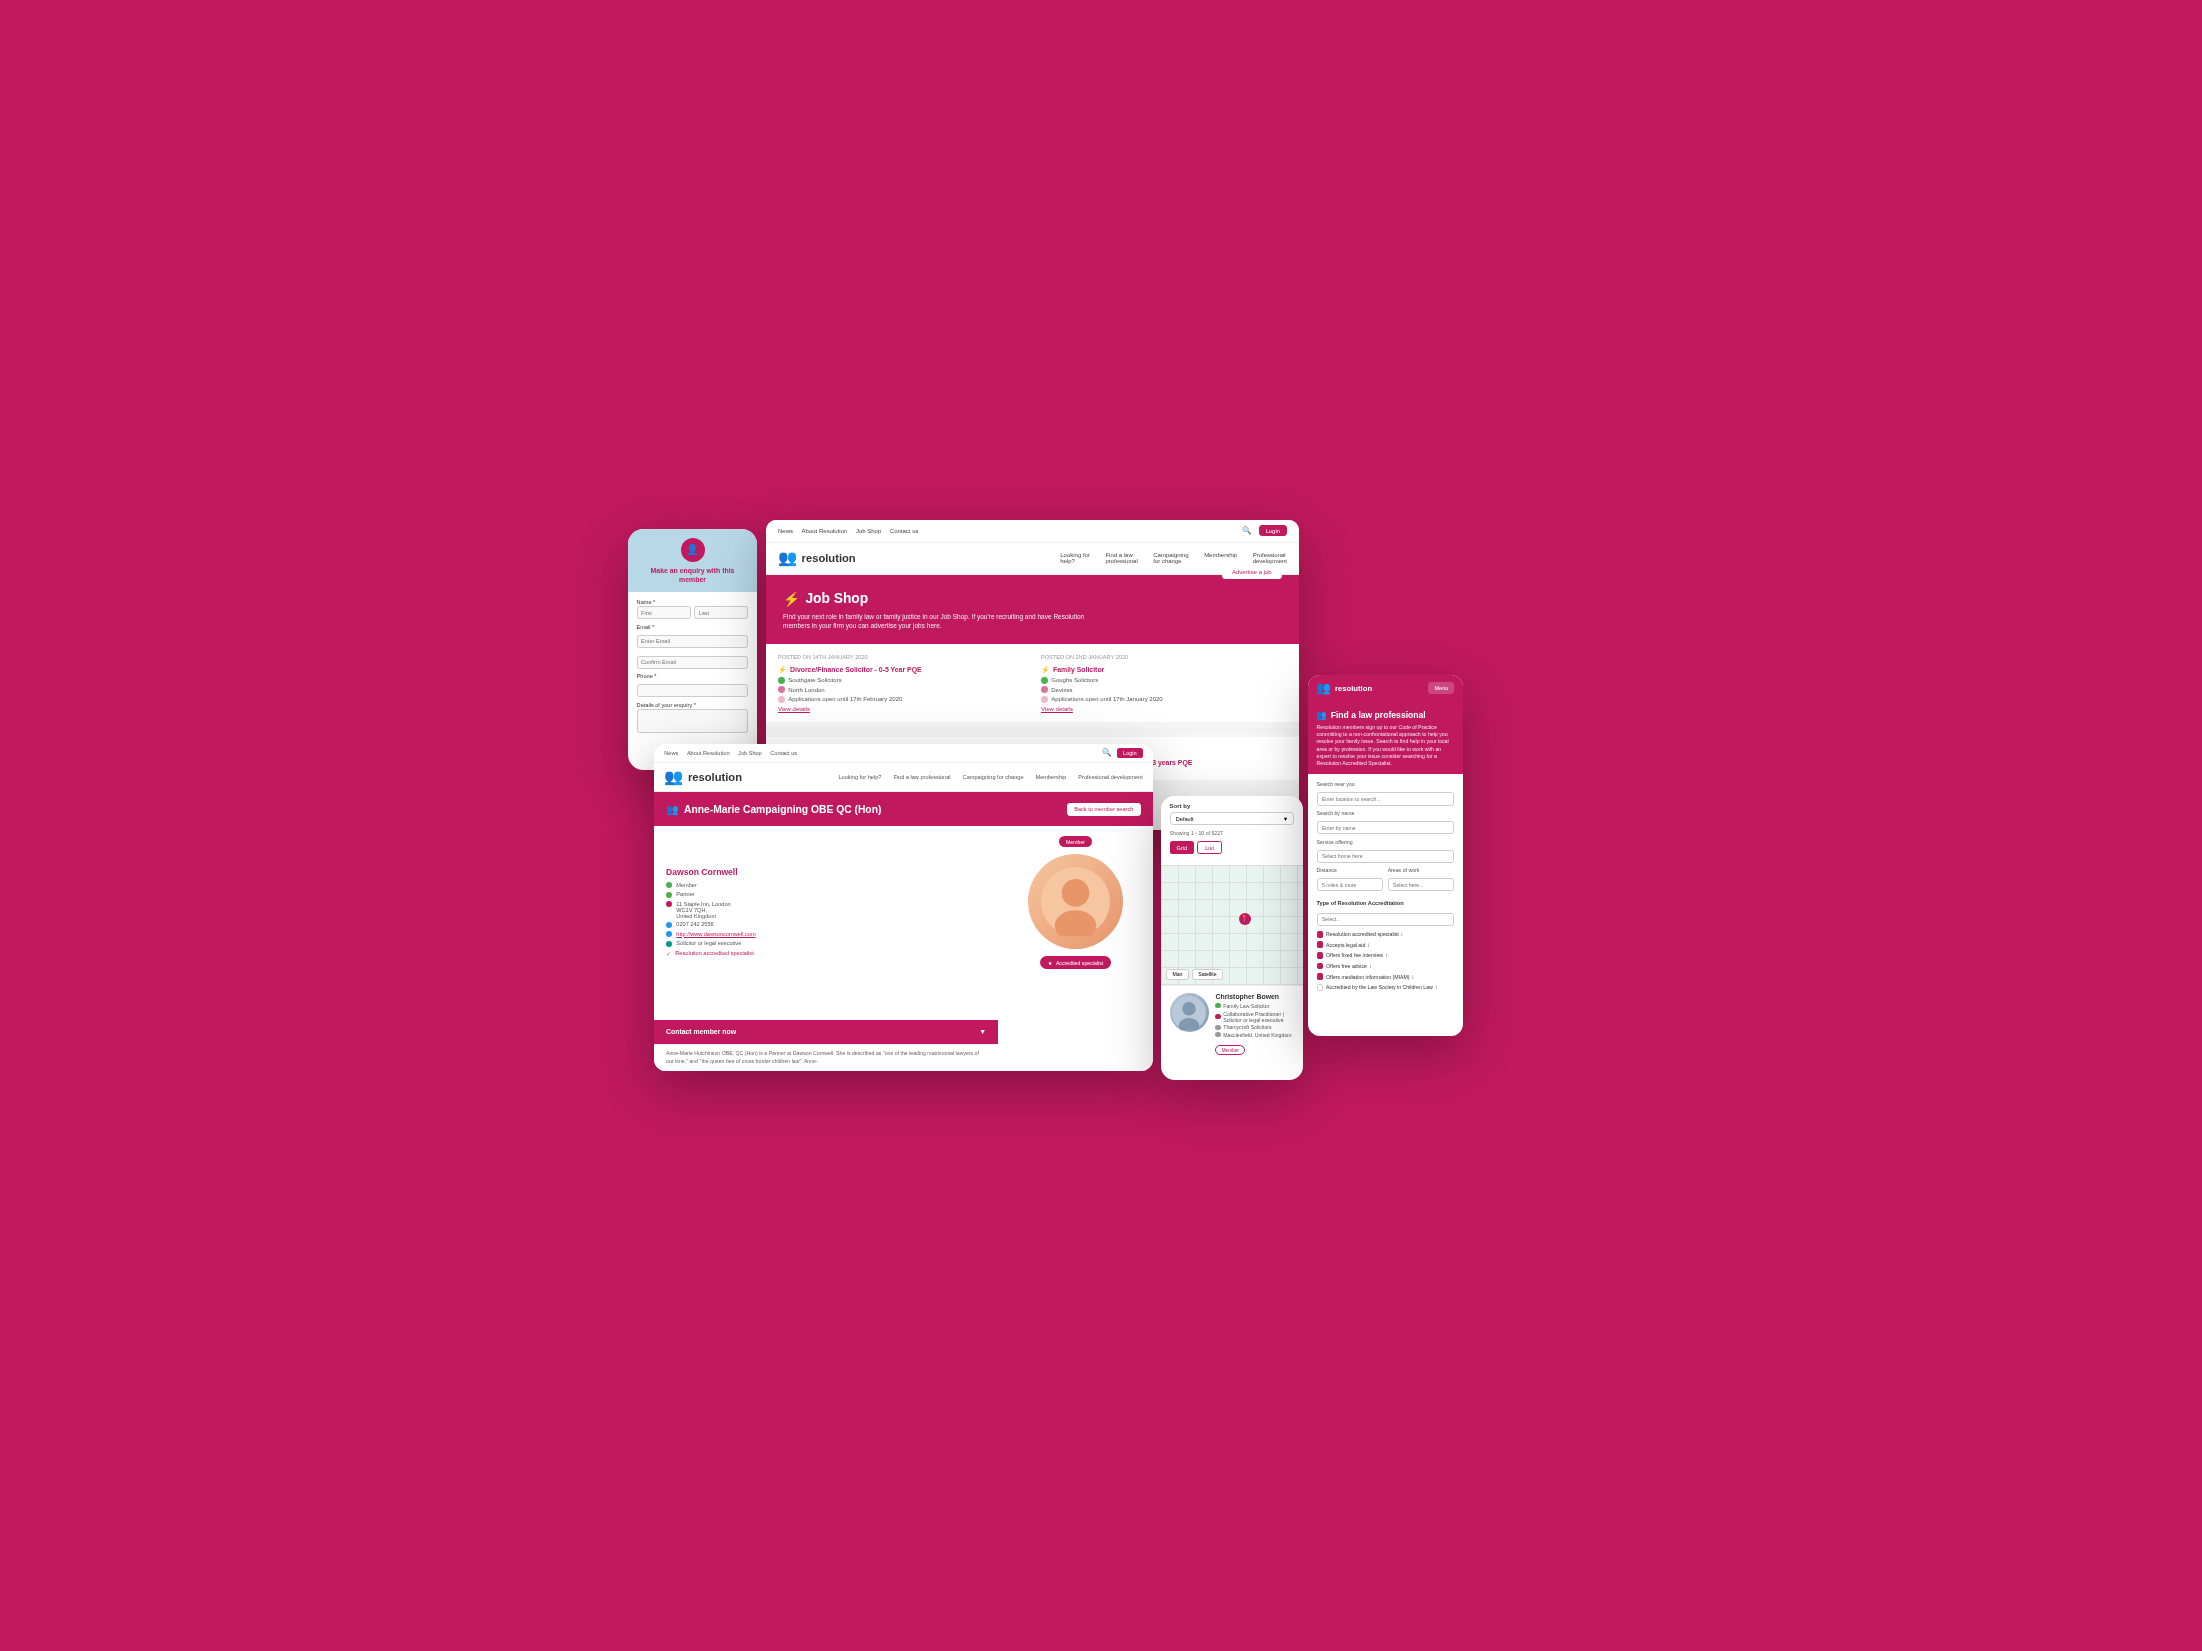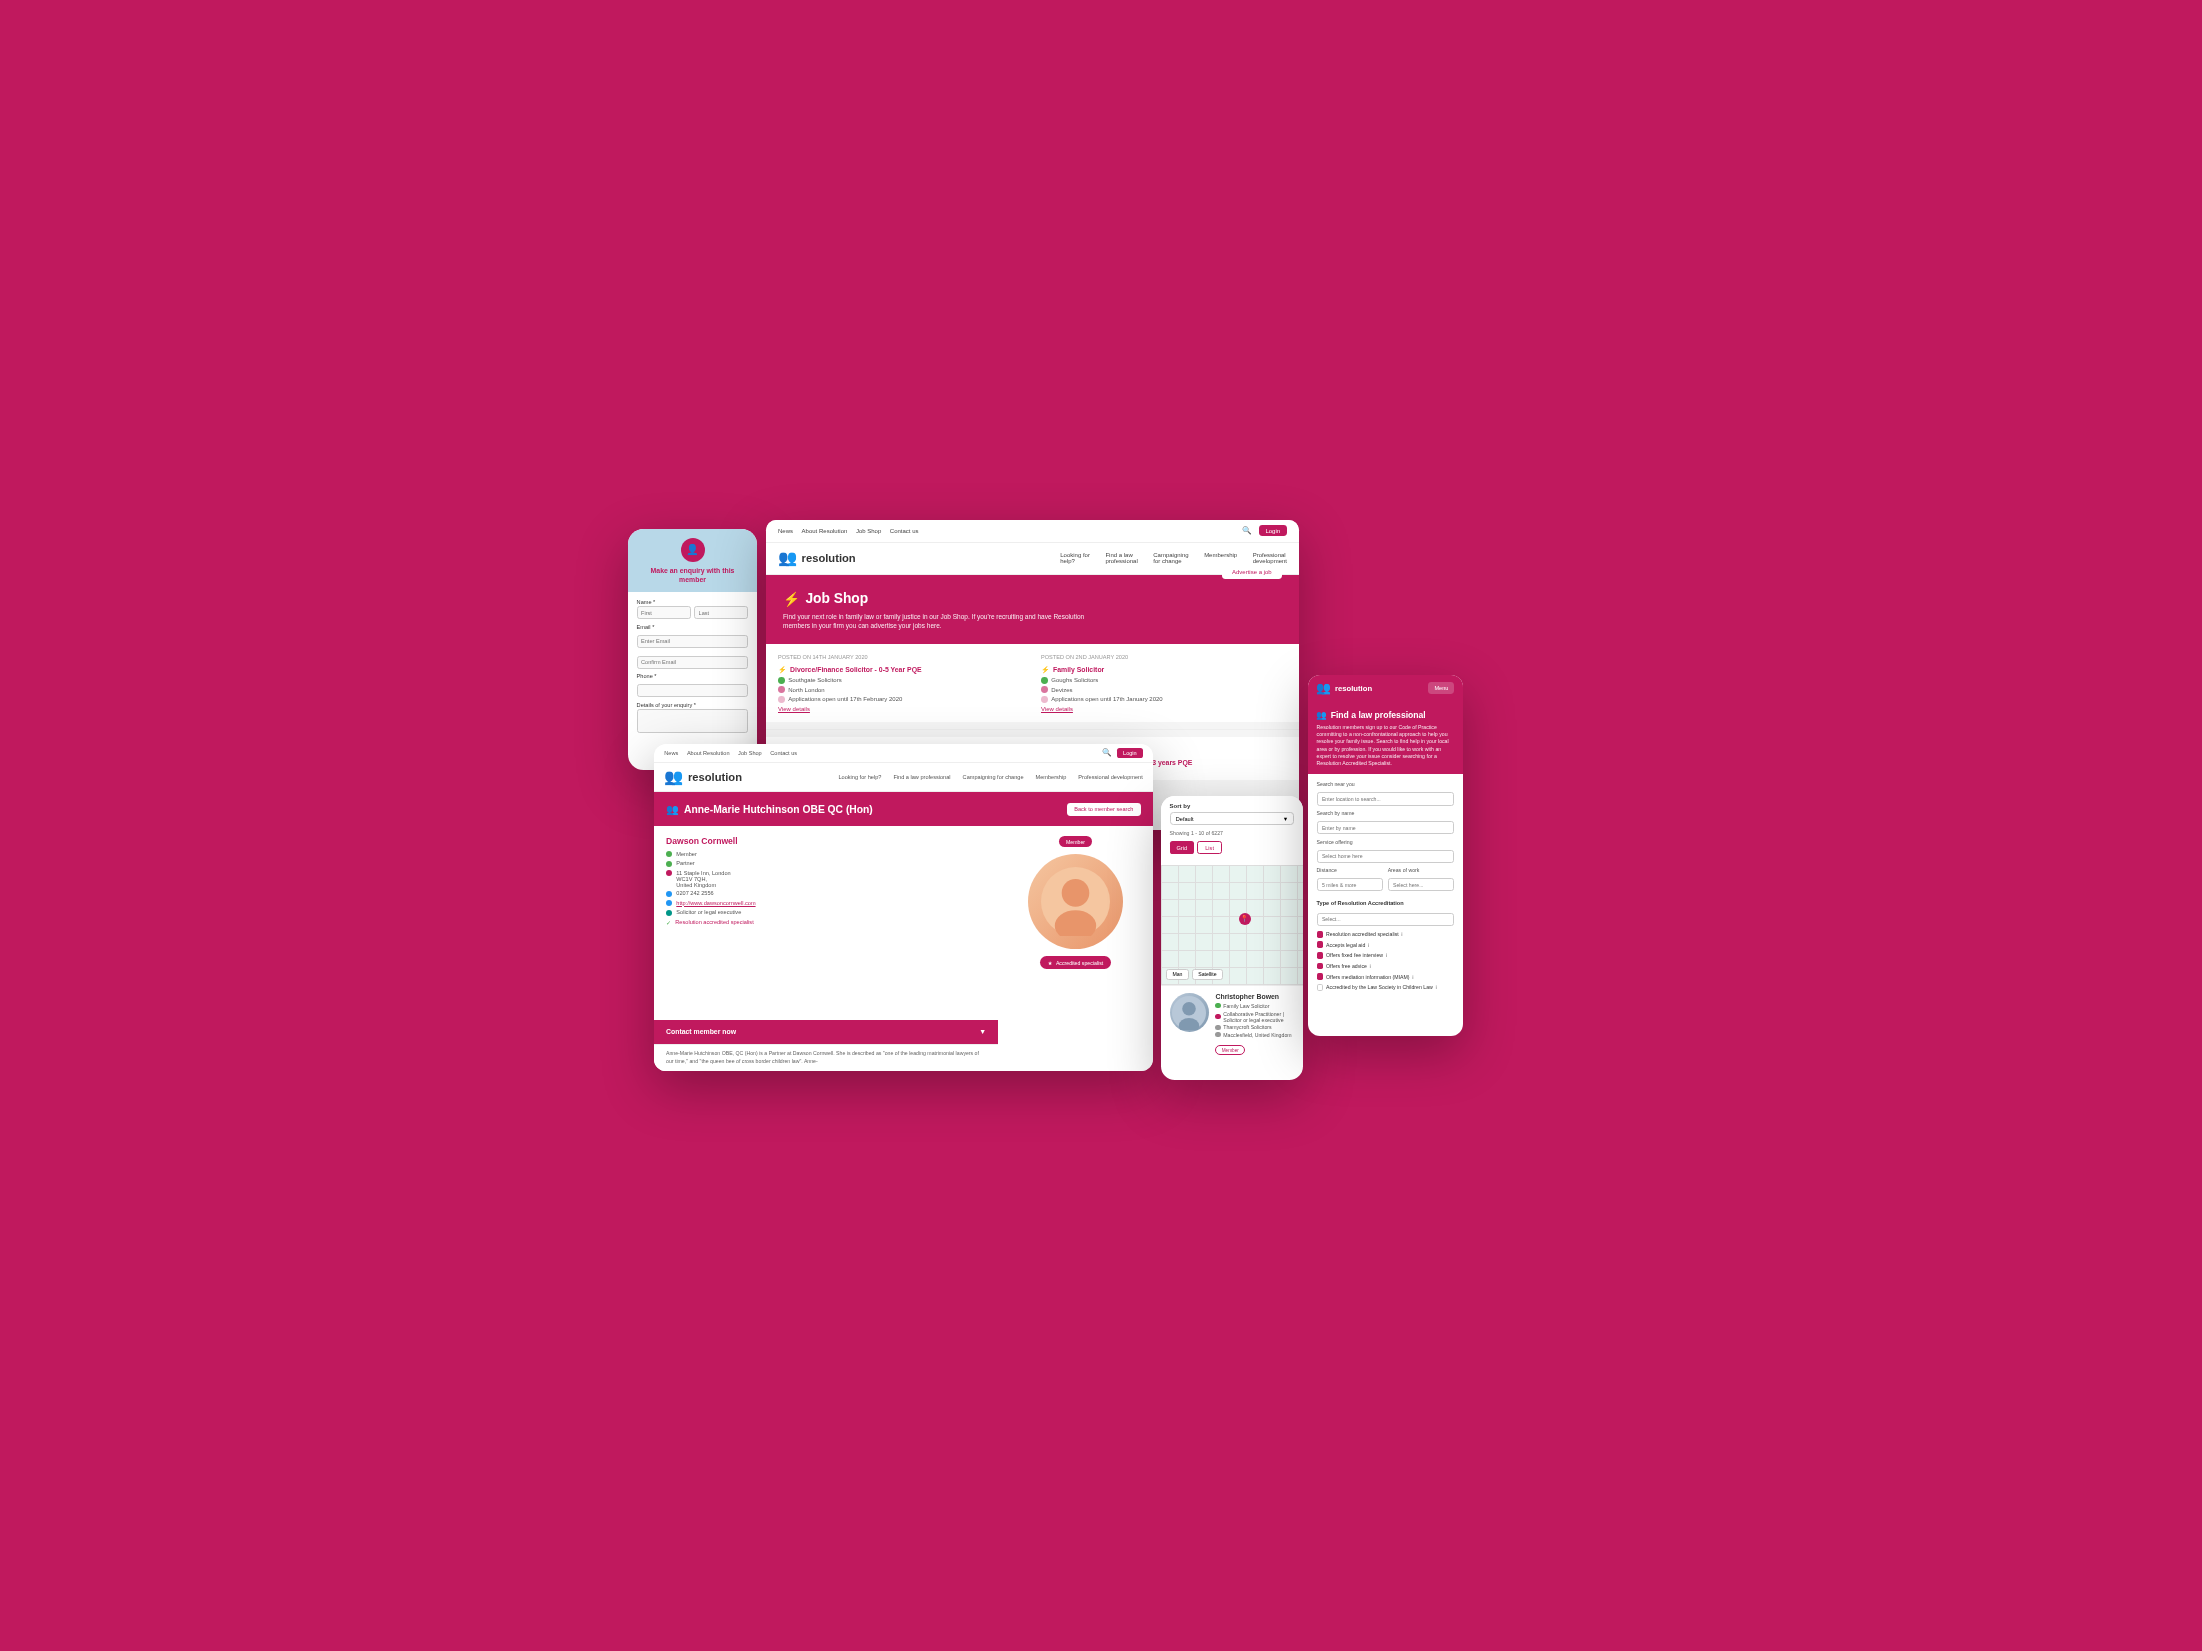--- a/index.html
+++ b/index.html
@@ -805,27 +805,27 @@
         <span>Find a law professional</span>
         <span>Campaigning for change</span>
         <span>Membership</span>
         <span>Professional development</span>
       </div>
     </div>
 
     <div class="profile-hero">
       <div class="profile-hero-title">
         <span>👥</span>
-        <span>Anne-Marie Hutchinson OBE QC (Hon)</span>
+        <span>Anne-Marie Campaigning OBE QC (Hon)</span>
       </div>
       <button class="back-btn">Back to member search</button>
     </div>
 
     <div class="profile-body">
-      <div style="flex:1;display:flex;flex-direction:column;">
+      <div style="flex:1;display:flex;flex-direction:column;margin-top:31px;">
         <div class="profile-info">
           <div class="firm-name">Dawson Cornwell</div>
           <div class="info-row">
             <span class="info-dot green"></span>
             <span>Member</span>
           </div>
           <div class="info-row">
             <span class="info-dot green"></span>
             <span>Partner</span>
           </div>

